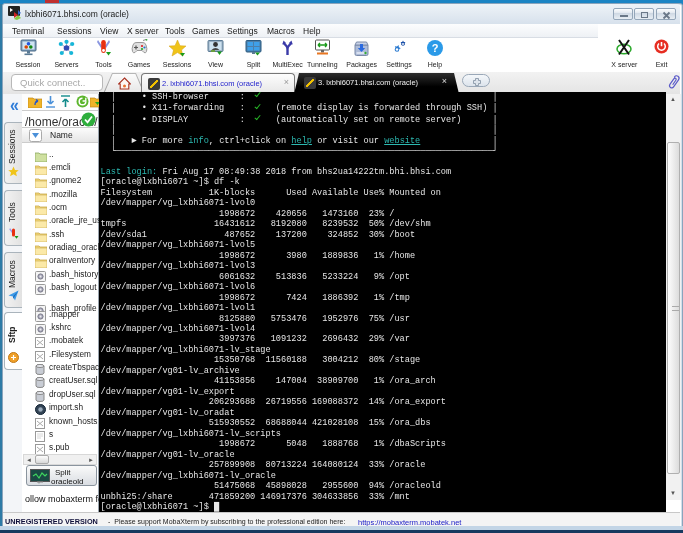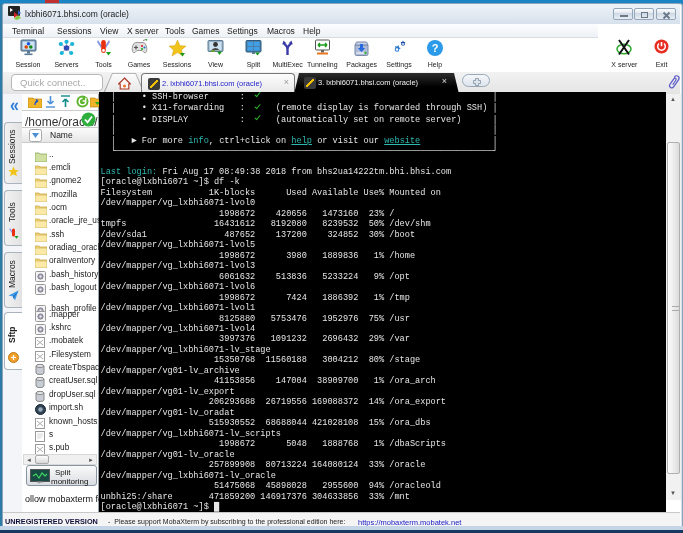--- a/index.html
+++ b/index.html
@@ -554,21 +554,21 @@
       <div id="fhthumb"></div>
       <span class="harr" style="right:2px">►</span>
     </div>
   <div id="rmbtn">
     <svg class="ric" width="20" height="15" viewBox="0 0 20 15">
         <rect x="0.5" y="0.5" width="19" height="12" fill="#1a4a44" stroke="#555"></rect>
         <path d="M3 7 l3 -2 3 4 3-5 3 3 2-2" stroke="#3fd65f" stroke-width="1.2" fill="none"></path>
         <path d="M7 13 h6 M9 12.5 v2" stroke="#888"></path>
       </svg>
     <span class="rt1">Split</span>
-      <span class="rt2">monitoring</span>
+      <span class="rt2">oracleold</span>
   </div>
   <div id="follow">ollow mobaxterm fo</div>
 </div>
 <div class="abs" id="term">
     <pre>  │     • SSH-browser      :  <span class="chk"></span>                                             │
   │     • X11-forwarding   :  <span class="chk"></span>   (remote display is forwarded through SSH) │
   │     • DISPLAY          :  <span class="chk"></span>   (automatically set on remote server)      │
   │                                                                         │
   │   ► For more <span class="cy">info</span>, ctrl+click on <span class="cyu">help</span> or visit our <span class="cyu">website</span>              │
   └─────────────────────────────────────────────────────────────────────────┘

